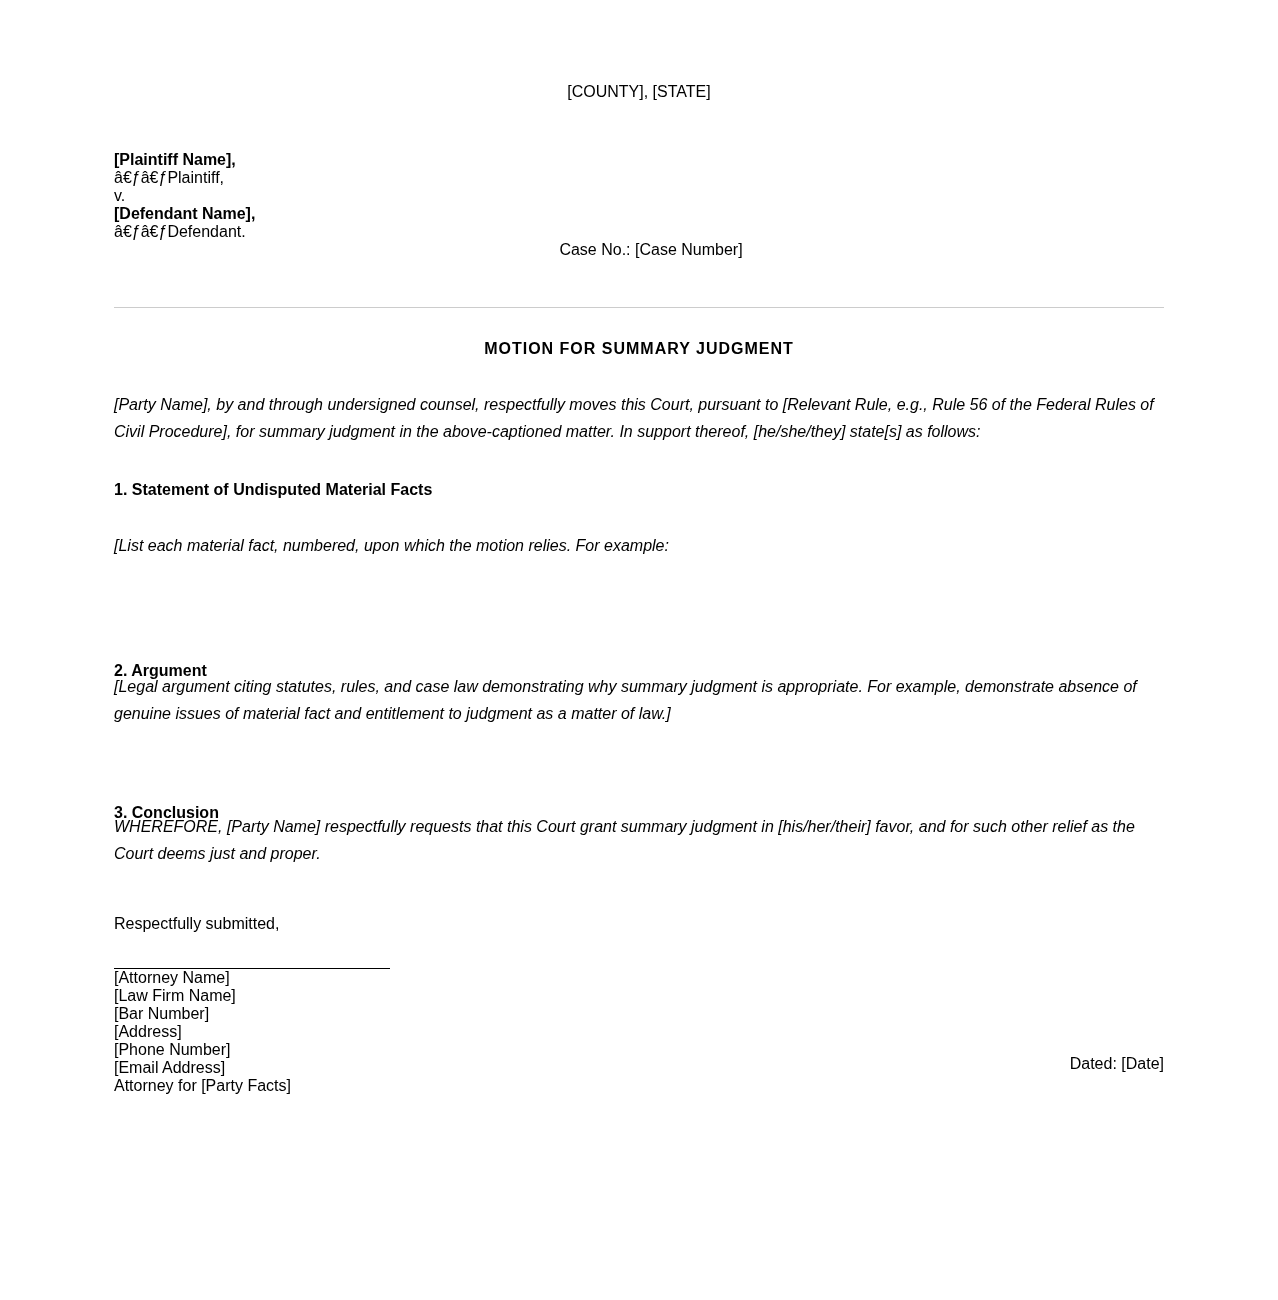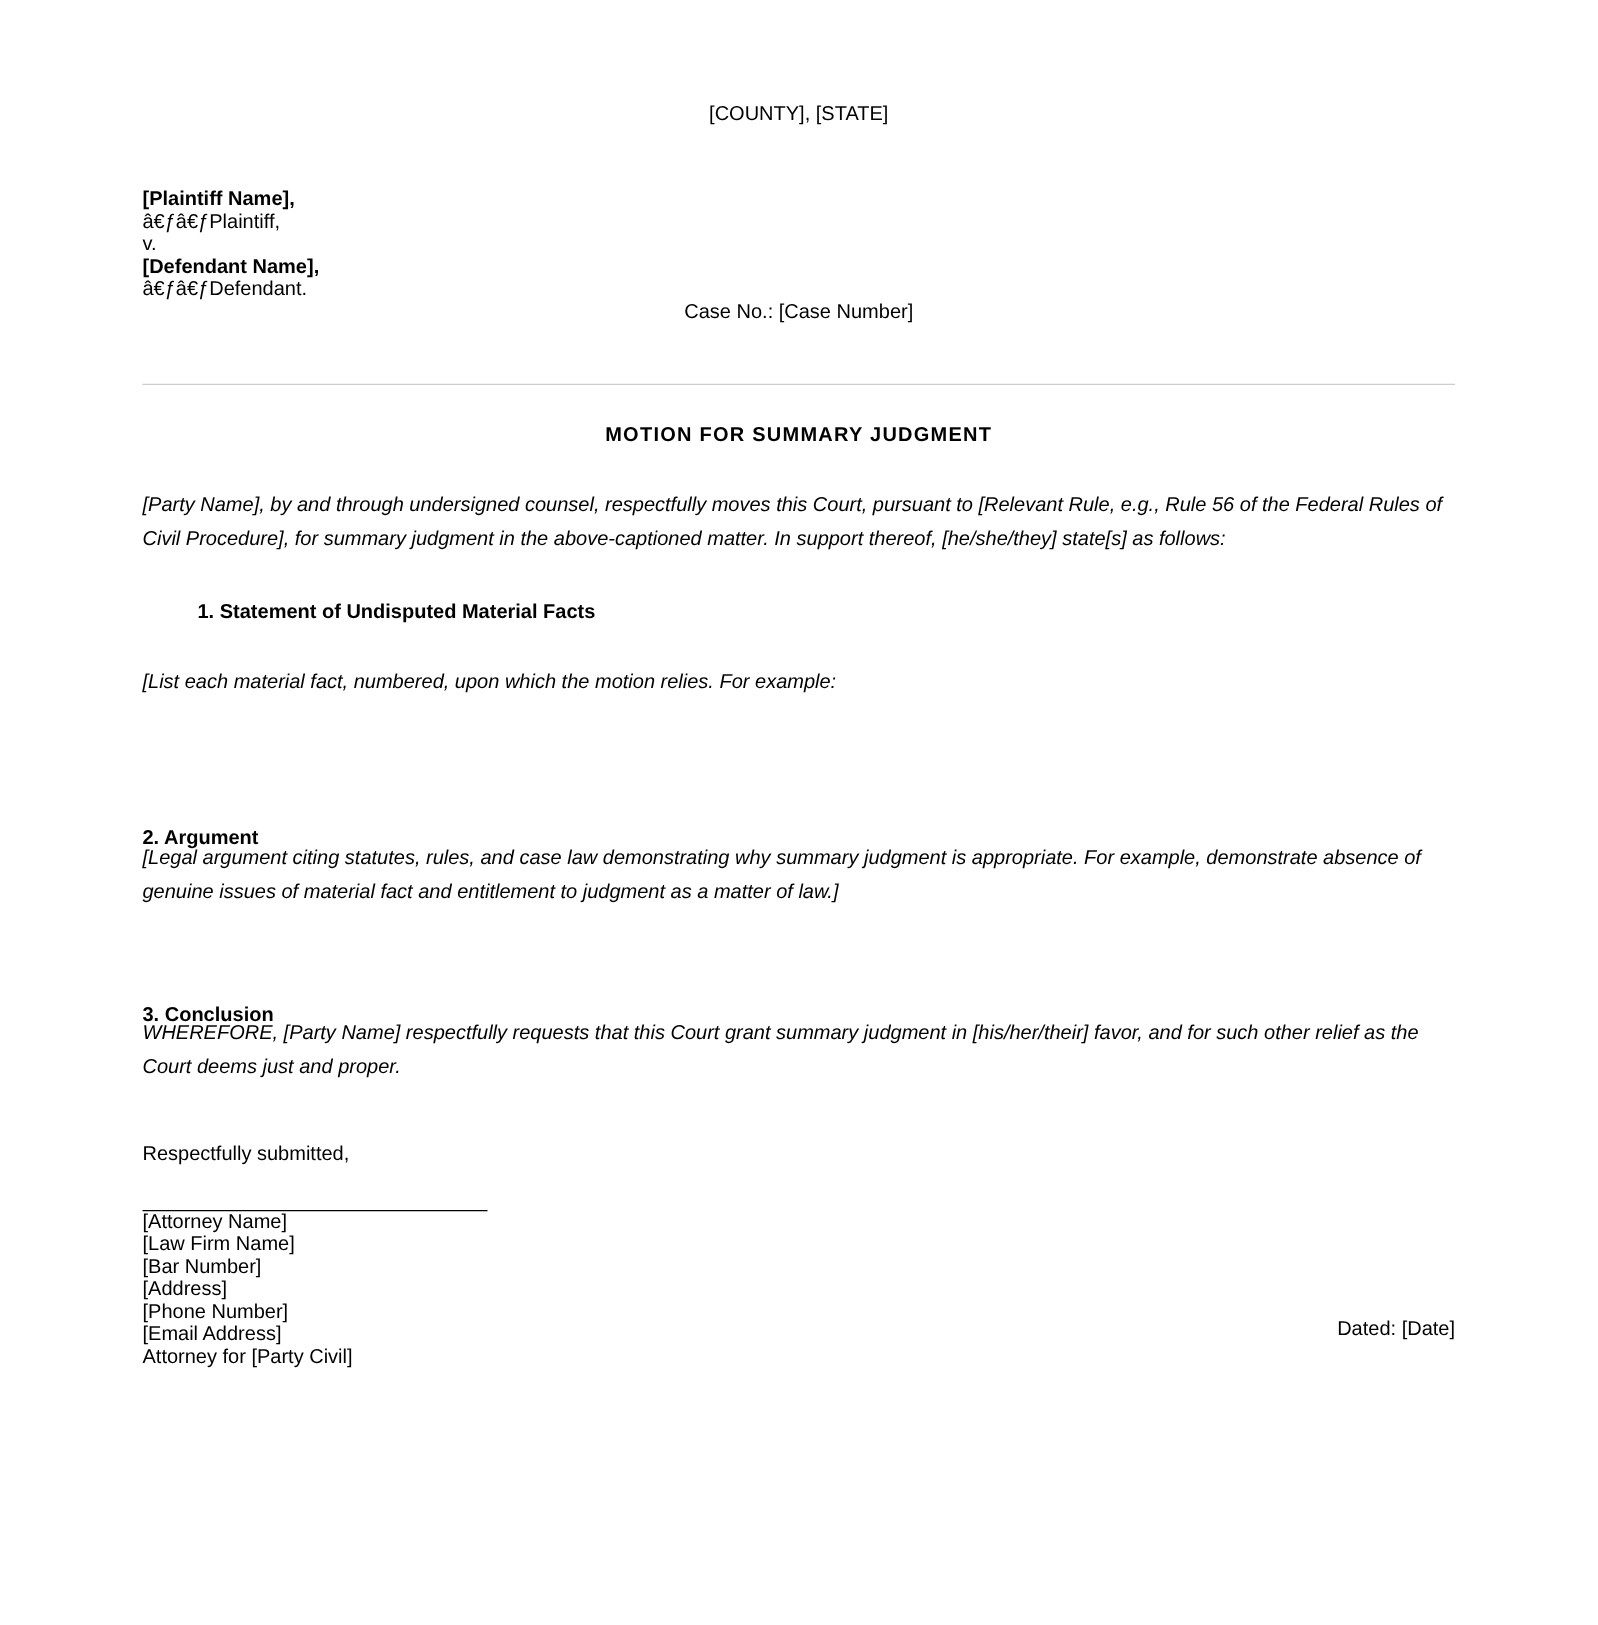--- a/index.html
+++ b/index.html
@@ -32,21 +32,21 @@
     .parties {
       position: absolute;
       top: 151px;
       left: 0;
       line-height: 18px;
     }
     .bold { font-weight: bold; }
     .case-no {
       position: absolute;
       top: 241px;
-      left: 0;
+      left: 12px;
       width: 1050px;
       text-align: center;
       line-height: 18px;
     }
     .rule {
       position: absolute;
       top: 307px;
       left: 0;
       width: 1050px;
       height: 0;
@@ -115,21 +115,21 @@
   </div>
 
   <div class="case-no">Case No.: [Case Number]</div>
 
   <div class="rule"></div>
 
   <div class="title">MOTION FOR SUMMARY JUDGMENT</div>
 
   <div class="para" style="top:391px;">[Party Name], by and through undersigned counsel, respectfully moves this Court, pursuant to [Relevant Rule, e.g., Rule 56 of the Federal Rules of Civil Procedure], for summary judgment in the above-captioned matter. In support thereof, [he/she/they] state[s] as follows:</div>
 
-  <div class="heading" style="top:481px;margin-left:44px;">1. Statement of Undisputed Material Facts</div>
+  <div class="heading" style="top:481px;">1. Statement of Undisputed Material Facts</div>
   <div class="para" style="top:532px;">
     <div>[List each material fact, numbered, upon which the motion relies. For example:</div>
   </div>
 
   <div class="heading" style="top:622px;margin-top:40px;">2. Argument</div>
   <div class="para" style="top:673px;">[Legal argument citing statutes, rules, and case law demonstrating why summary judgment is appropriate. For example, demonstrate absence of genuine issues of material fact and entitlement to judgment as a matter of law.]</div>
 
   <div class="heading" style="top:804px;text-align:right;">3. Conclusion</div>
   <div class="para" style="top:813px;">WHEREFORE, [Party Name] respectfully requests that this Court grant summary judgment in [his/her/their] favor, and for such other relief as the Court deems just and proper.</div>
 
@@ -137,18 +137,18 @@
 
   <div class="sig-line"></div>
 
   <div class="sig-block">
     <div>[Attorney Name]</div>
     <div>[Law Firm Name]</div>
     <div>[Bar Number]</div>
     <div>[Address]</div>
     <div>[Phone Number]</div>
     <div>[Email Address]</div>
-    <div>Attorney for [Party Civil]</div>
+    <div>Attorney for [Party Facts]</div>
   </div>
 
   <div class="dated">Dated: [Date]</div>
 
 </div>
 
 </body></html>

